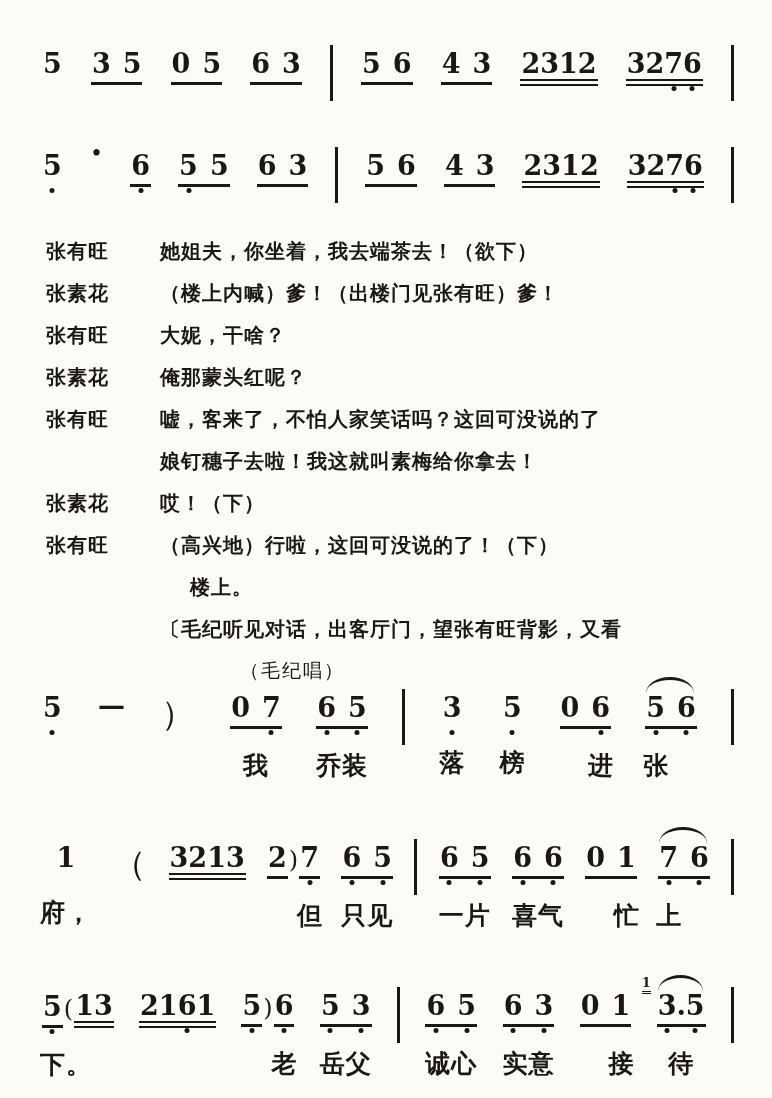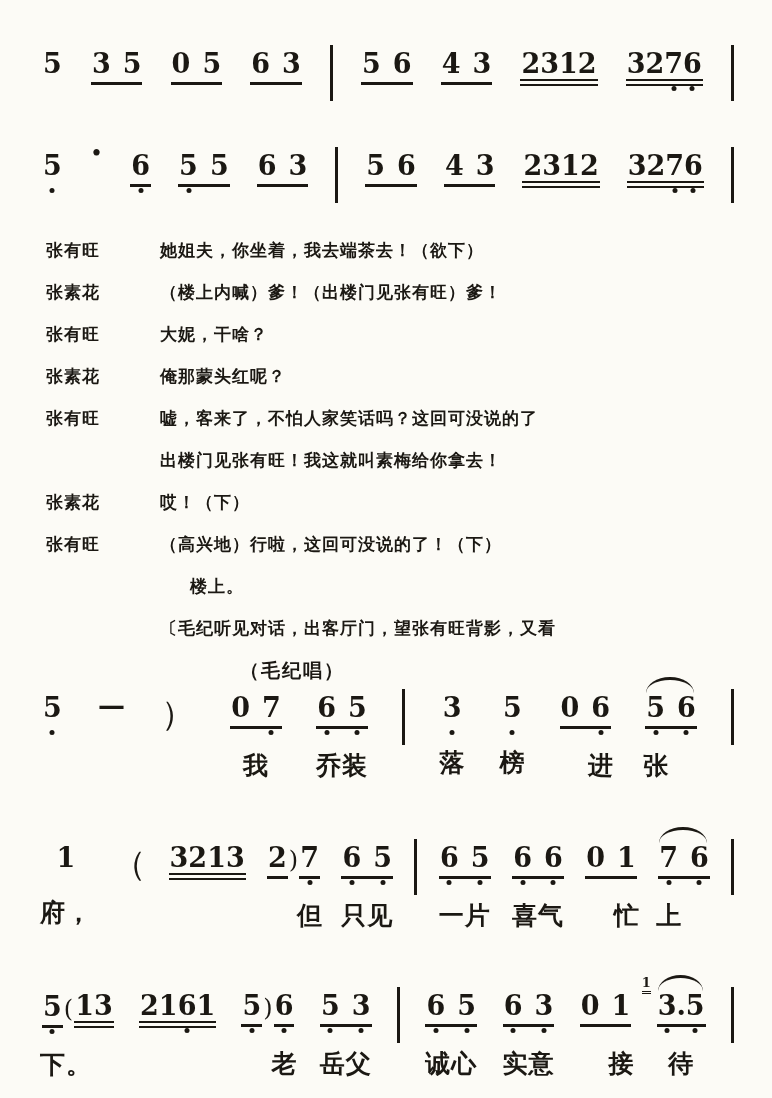--- a/index.html
+++ b/index.html
@@ -45,25 +45,25 @@
   .adot .nch{font-size:18px;transform:translateY(-8px);}
   .dash .nch{transform:translateY(-2px);}
   .lyr{
     margin-top:20px;width:100%;text-align:center;white-space:nowrap;
     font-size:25px;font-weight:700;letter-spacing:1px;
   }
   .lyr.l{text-align:left;margin-left:-4px}
   .lyr.r{text-align:right;margin-right:-6px}
   .singer{
     position:absolute;top:-36px;left:198px;
-    font-size:19px;font-weight:700;letter-spacing:2px;white-space:nowrap;
+    font-size:19px;font-weight:400;letter-spacing:2px;white-space:nowrap;
   }
   
   .dialogue{position:absolute;left:46px;right:30px;top:230px;}
-  .drow{display:flex;line-height:42px;font-size:17px;font-weight:700;letter-spacing:1px;}
+  .drow{display:flex;line-height:42px;font-size:20px;font-weight:700;letter-spacing:1px;}
   .dsp{width:114px;flex:none;white-space:nowrap;}
   .dtx{flex:1;white-space:nowrap;}
   .drow.indent2 .dtx{padding-left:30px;}
 </style>
 </head>
 <body>
 
 <div class="page" style="--paper: #fcfbf6; --ink: #1b1813;">
   <section class="music m1">
       <div class="cell">
@@ -239,21 +239,21 @@
       <div class="drow">
         <span class="dsp">张素花</span>
         <span class="dtx">俺那蒙头红呢？</span>
       </div>
       <div class="drow">
         <span class="dsp">张有旺</span>
         <span class="dtx">嘘，客来了，不怕人家笑话吗？这回可没说的了</span>
       </div>
       <div class="drow">
         <span class="dsp"></span>
-        <span class="dtx">出楼门见张有旺！我这就叫素梅给你拿去！</span>
+        <span class="dtx">娘钉穗子去啦！我这就叫素梅给你拿去！</span>
       </div>
       <div class="drow">
         <span class="dsp">张素花</span>
         <span class="dtx">哎！（下）</span>
       </div>
       <div class="drow">
         <span class="dsp">张有旺</span>
         <span class="dtx">（高兴地）行啦，这回可没说的了！（下）</span>
       </div>
       <div class="drow indent2">

